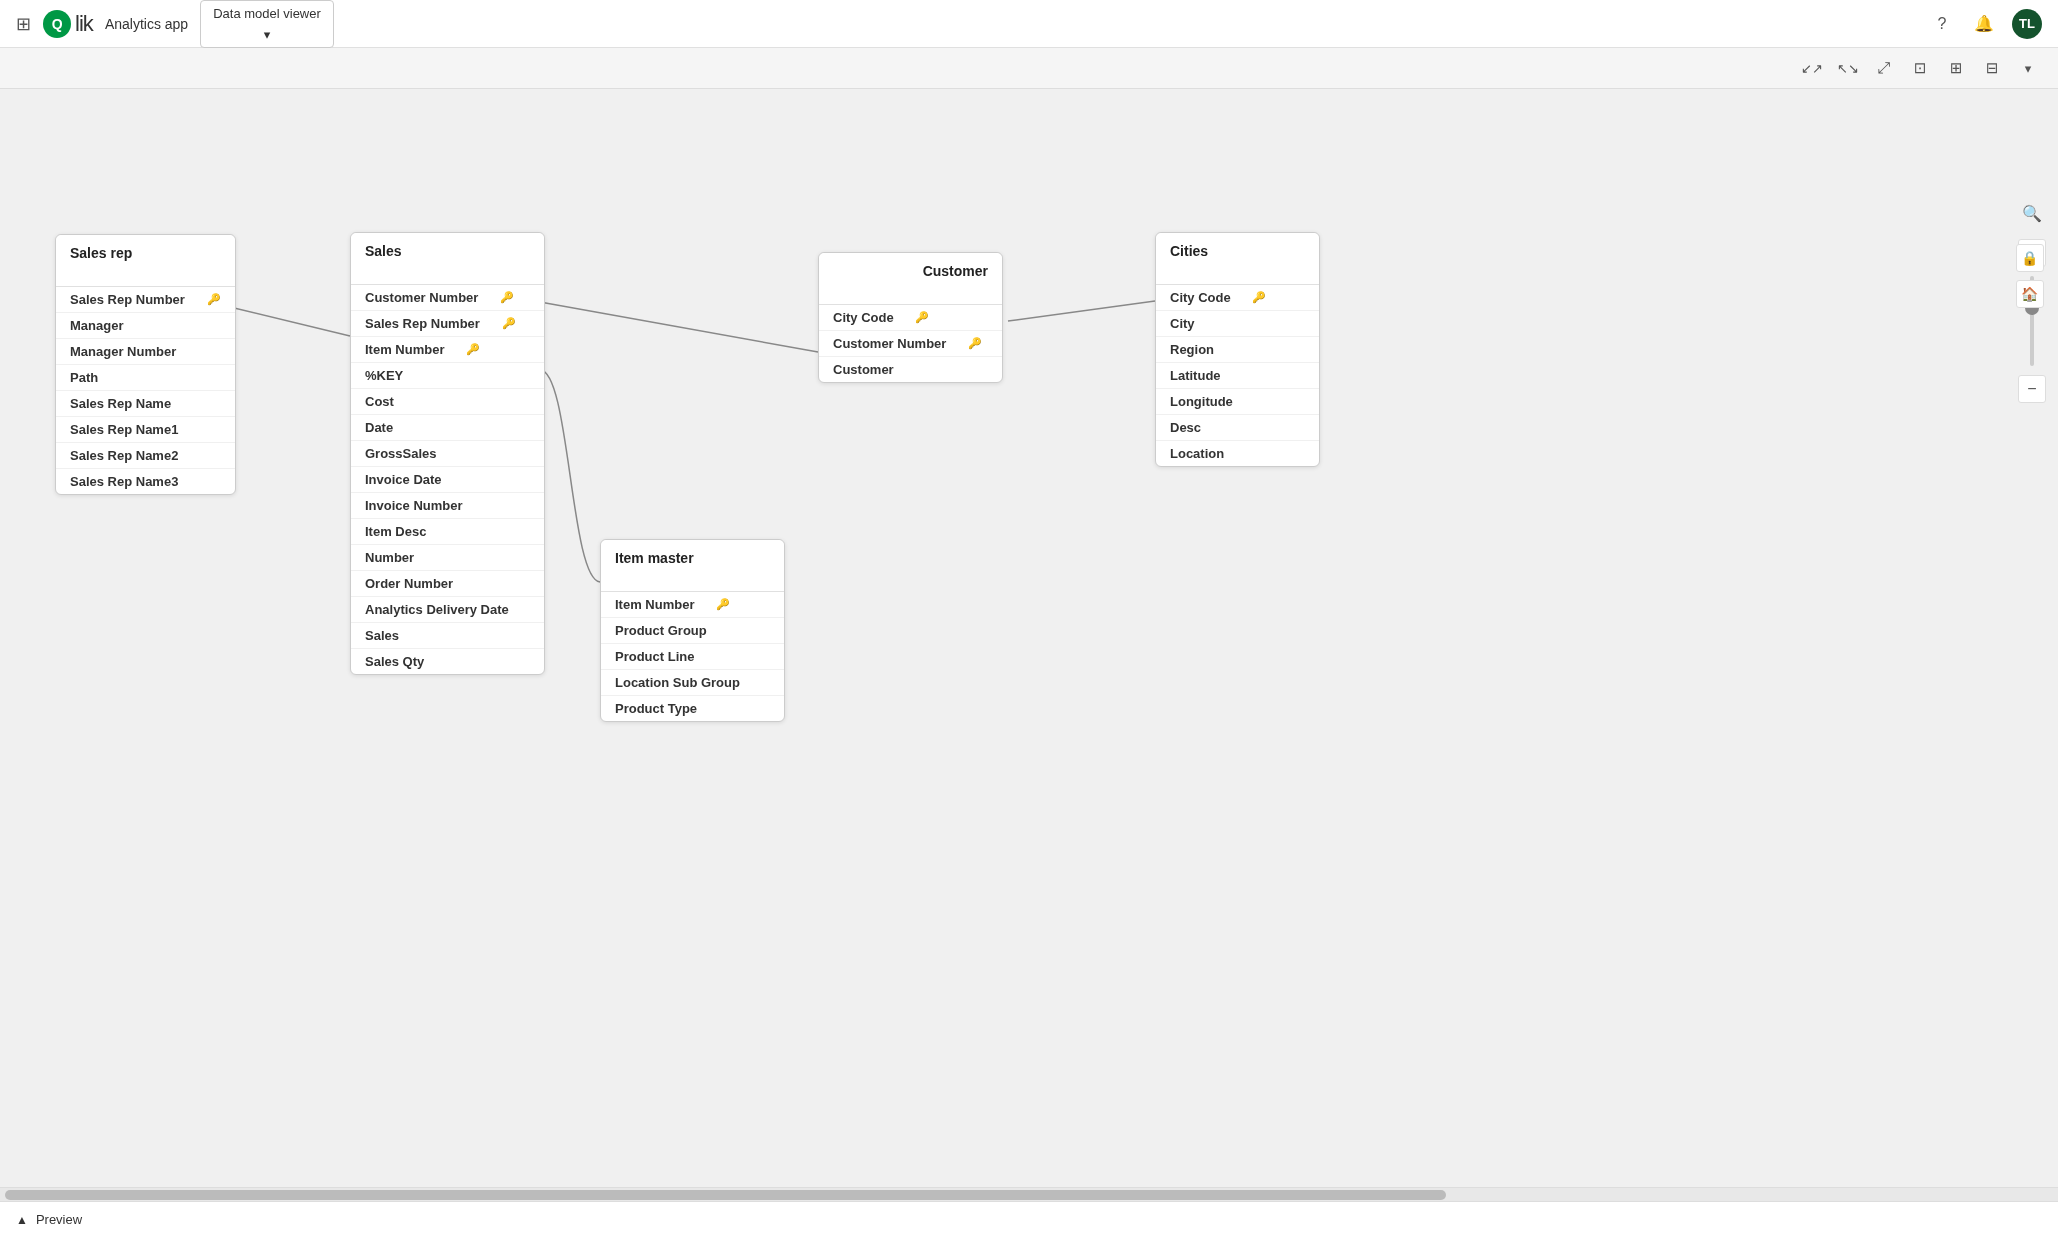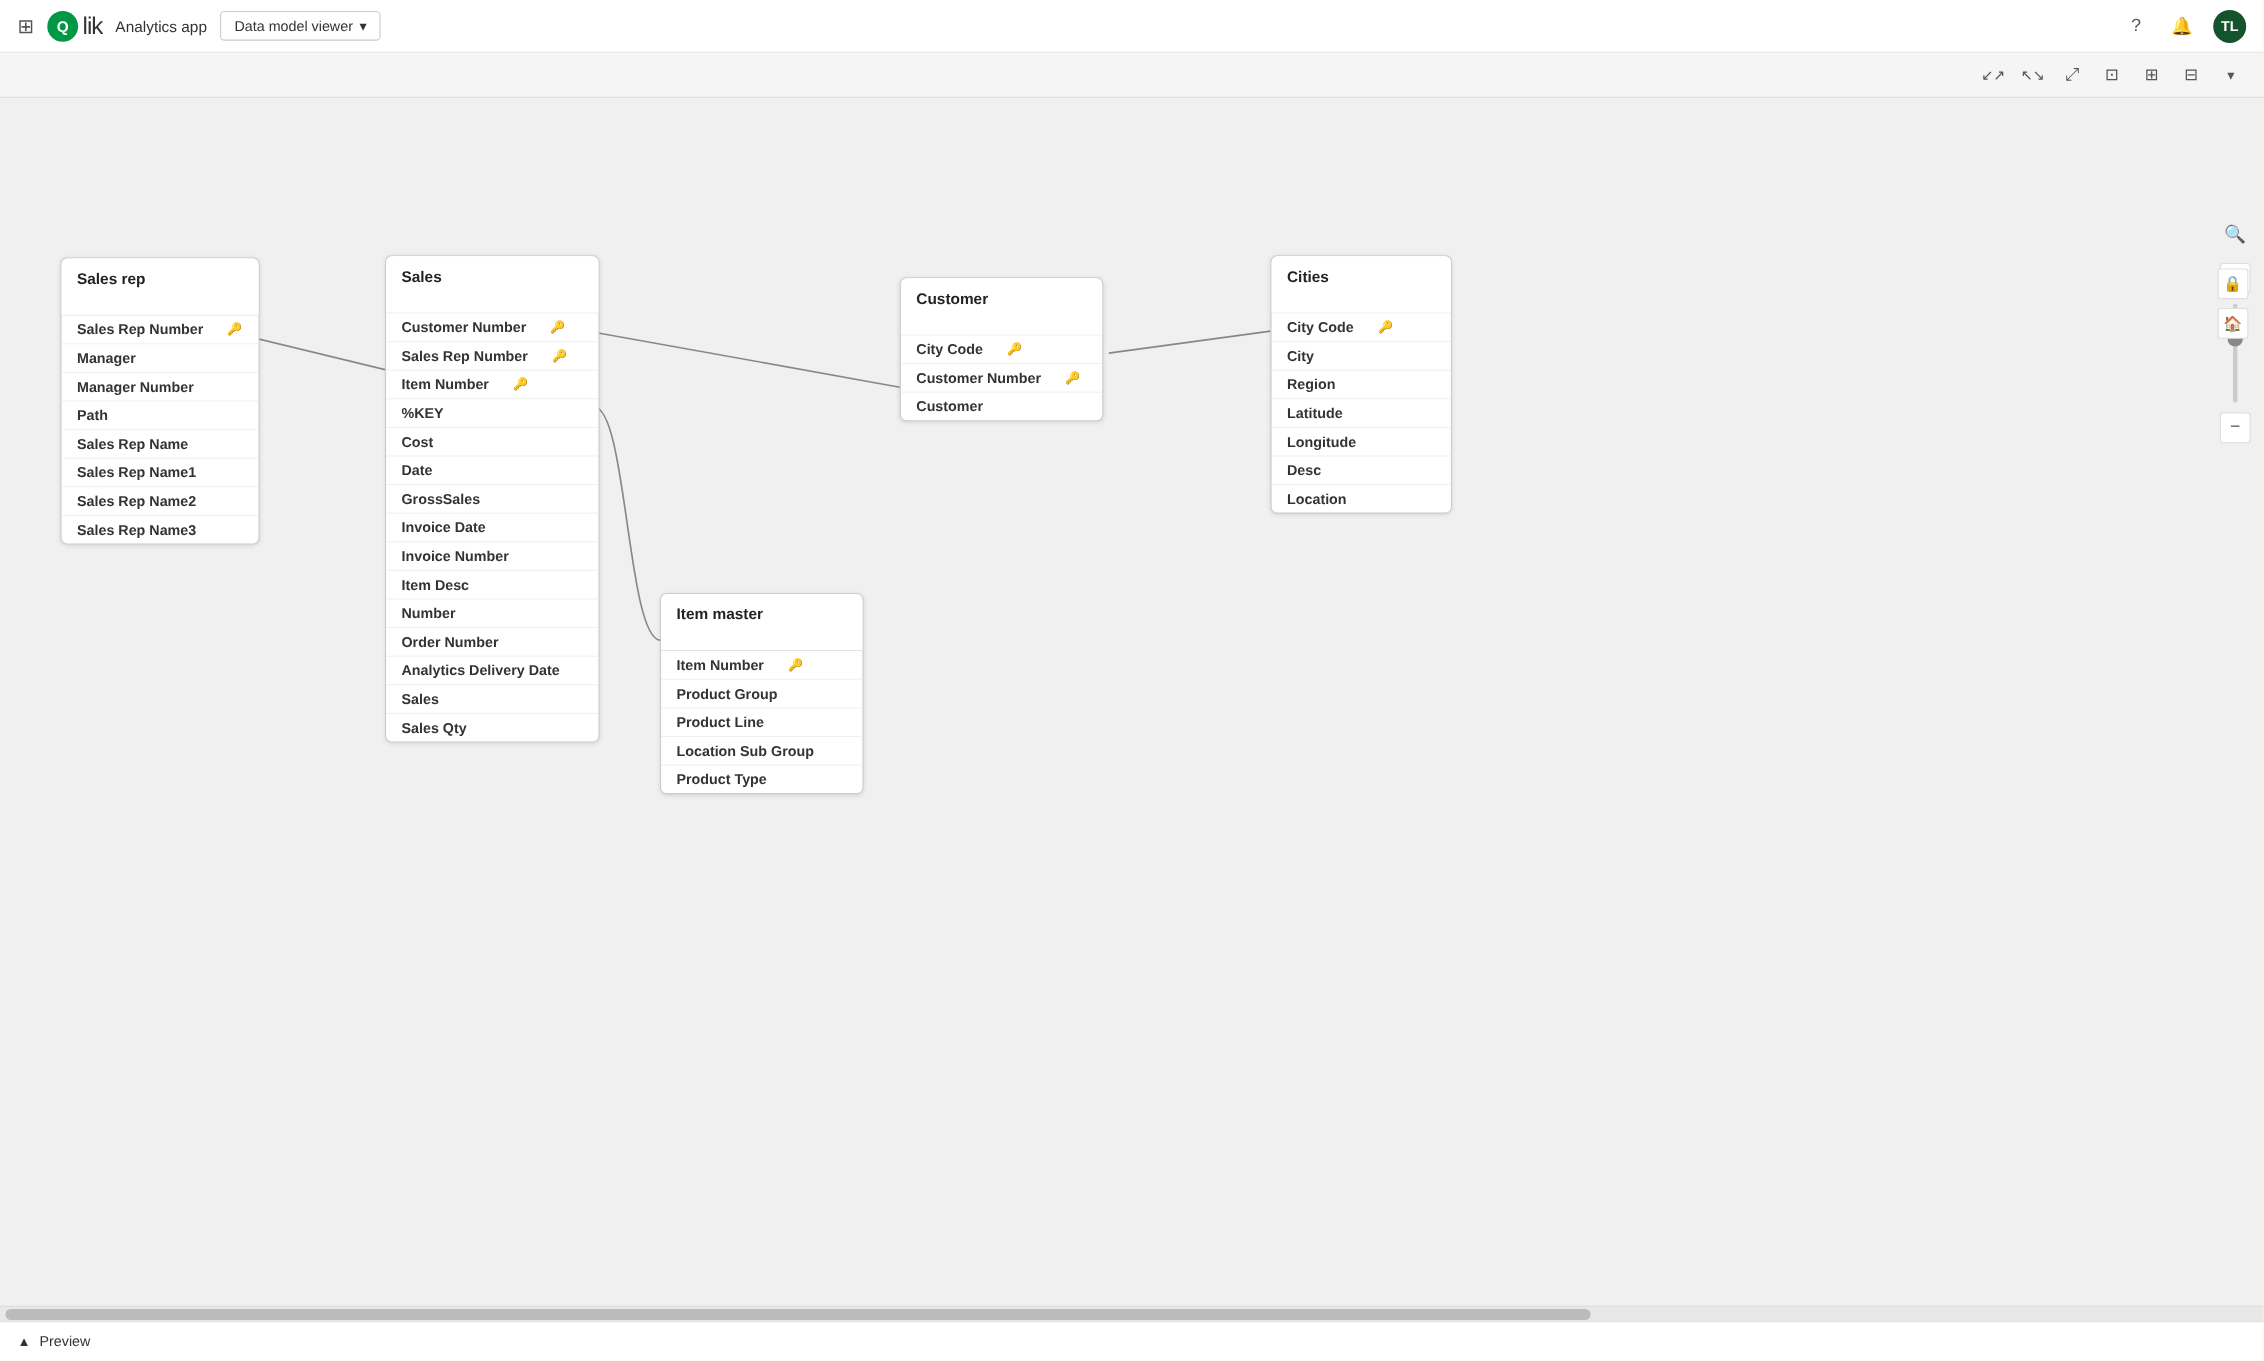--- a/index.html
+++ b/index.html
@@ -12,21 +12,21 @@
     }
     .topbar-left { display: flex; align-items: center; gap: 12px; }
     .grid-icon { color: #555; font-size: 18px; cursor: pointer; }
     .qlik-logo { display: flex; align-items: center; gap: 4px; }
     .qlik-logo-circle { width: 28px; height: 28px; border-radius: 50%; background: #009845; display: flex; align-items: center; justify-content: center; }
     .qlik-logo-circle span { color: #fff; font-weight: bold; font-size: 14px; }
     .qlik-logo-text { font-size: 22px; font-weight: 300; color: #333; letter-spacing: -1px; }
     .app-name { font-size: 14px; color: #333; font-weight: 400; }
     .dropdown-btn {
       display: flex; align-items: center; gap: 6px; border: 1px solid #ccc; border-radius: 4px;
-      padding: 5px 12px; background: #fff; cursor: pointer; font-size: 13px; color: #333;
+      padding: 5px 12px; background: #fff; cursor: pointer; font-size: 13px; color: #333; flex-direction: column;
     }
     .topbar-center { flex: 1; display: flex; align-items: center; justify-content: center; gap: 8px; }
     .tutorial-icon { width: 20px; height: 20px; background: #666; border-radius: 3px; display: flex; align-items: center; justify-content: center; }
     .tutorial-label { font-size: 14px; color: #333; }
     .dots-btn { font-size: 18px; color: #555; cursor: pointer; letter-spacing: 2px; }
     .topbar-right { display: flex; align-items: center; gap: 14px; margin-left: auto; }
     .icon-btn { width: 28px; height: 28px; display: flex; align-items: center; justify-content: center; cursor: pointer; color: #555; font-size: 16px; }
     .avatar { width: 30px; height: 30px; border-radius: 50%; background: #14532d; color: #fff; display: flex; align-items: center; justify-content: center; font-size: 13px; font-weight: 600; cursor: pointer; }
 
     
@@ -233,21 +233,21 @@
         <span>Analytics Delivery Date</span>
       </div>
     <div class="table-field">
         <span>Sales</span>
       </div>
     <div class="table-field">
         <span>Sales Qty</span>
       </div>
   </div>
 
-  <div class="table-card" style="left:818px; top:163px; min-width:185px;">
+  <div class="table-card" style="left:818px; top:163px; min-width:185px;text-align:right;">
     <div class="table-title">Customer</div>
     <div class="table-field">
       <span>City Code</span>
       <span class="key-icon">🔑</span>
     </div>
     <div class="table-field">
       <span>Customer Number</span>
       <span class="key-icon">🔑</span>
     </div>
     <div class="table-field">

